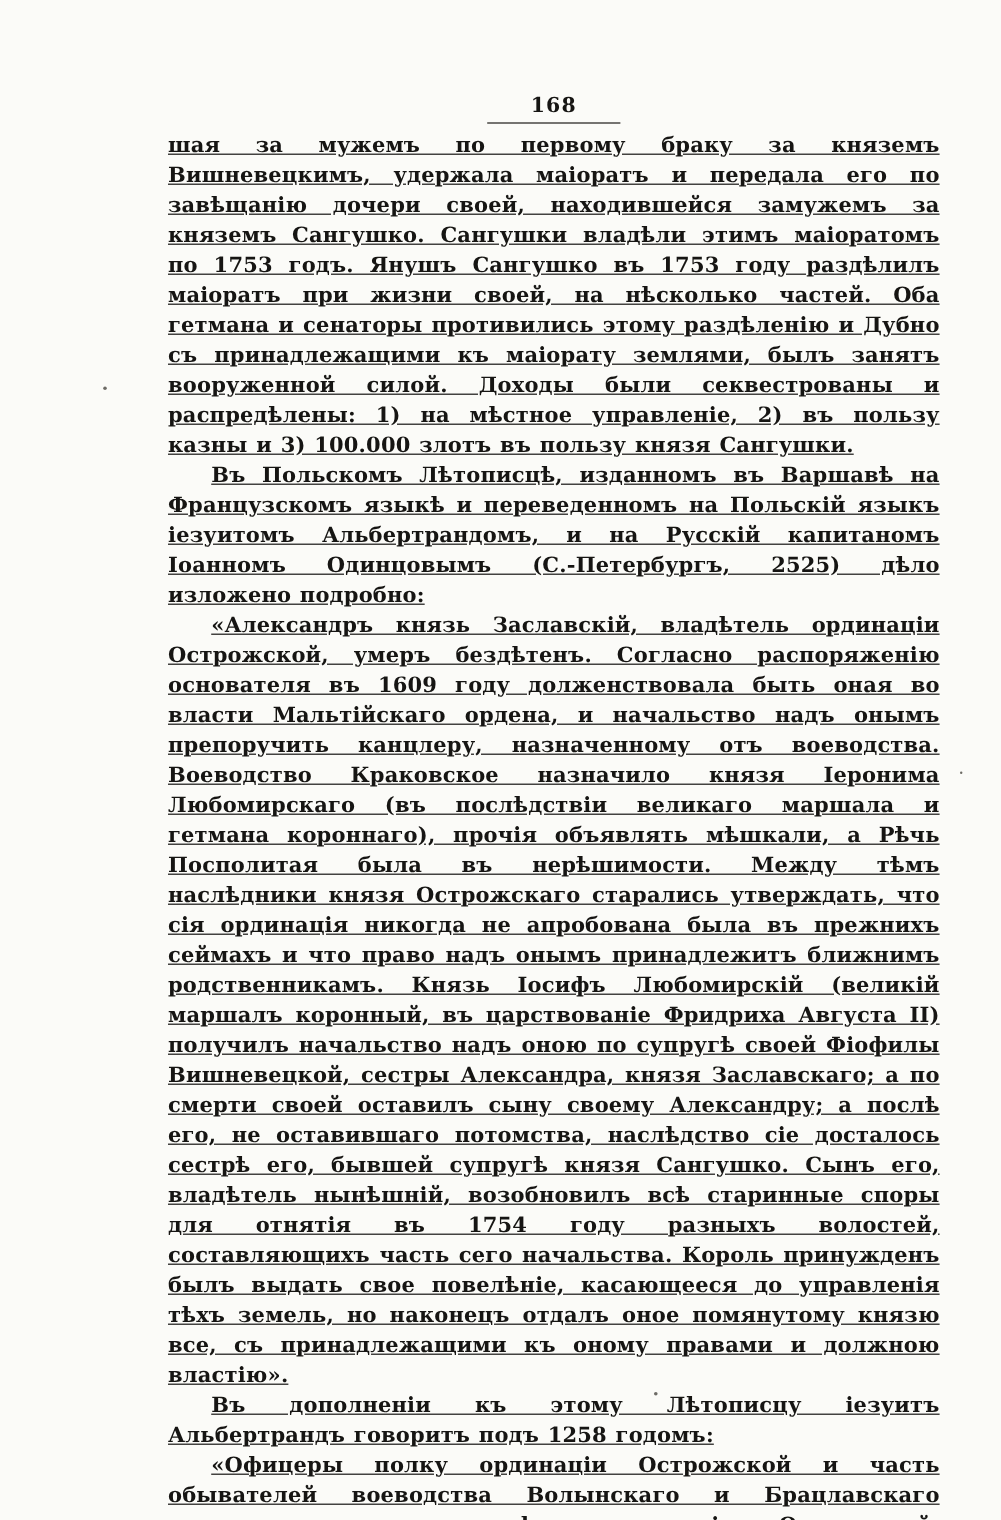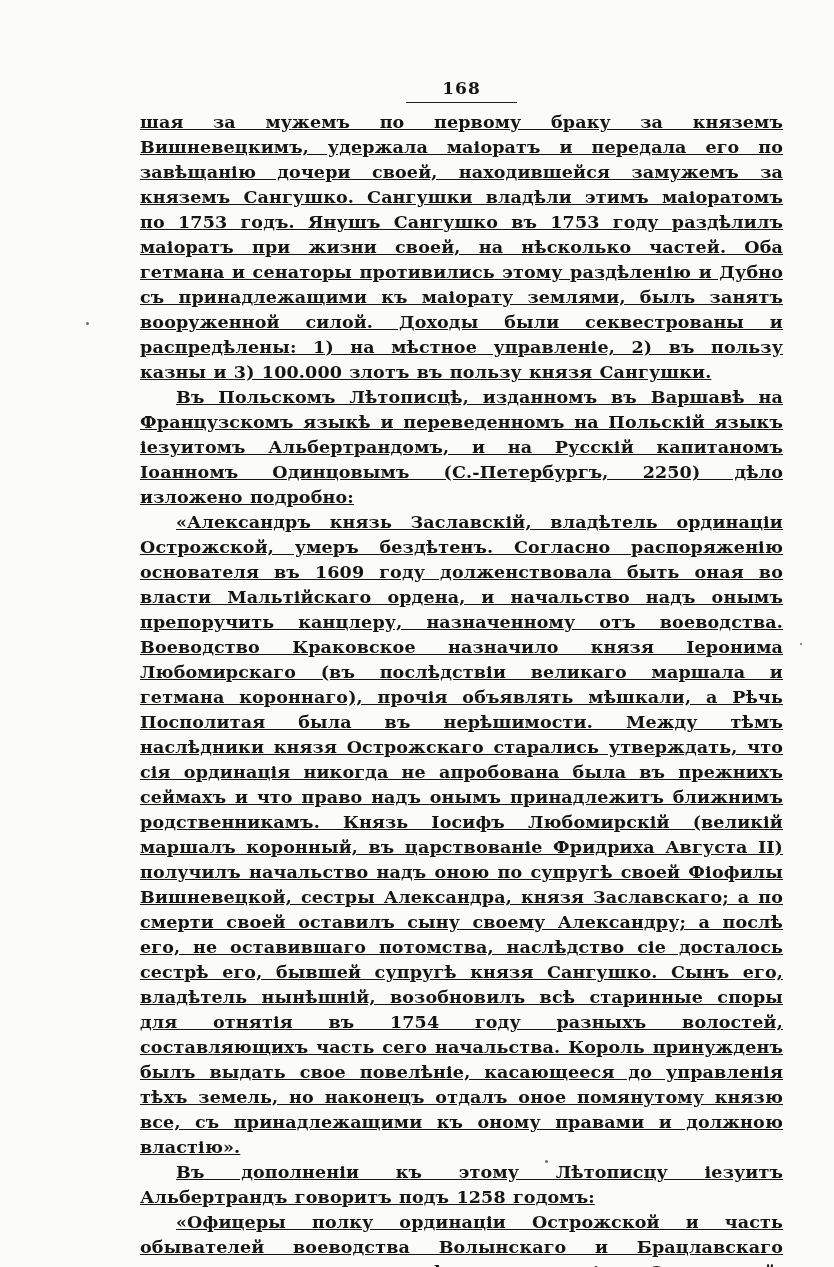--- a/index.html
+++ b/index.html
@@ -69,21 +69,21 @@
 <body>
 
 <div class="scan-page">
 
   <header class="page-head">
     <div class="page-number">168</div>
   </header>
 
   <main class="text-block">
     <p class="para no-indent">шая за мужемъ по первому браку за княземъ Вишневецкимъ, удержала маіоратъ и передала его по завѣщанію дочери своей, находившейся замужемъ за княземъ Сангушко. Сангушки владѣли этимъ маіоратомъ по 1753 годъ. Янушъ Сангушко въ 1753 году раздѣлилъ маіоратъ при жизни своей, на нѣсколько частей. Оба гетмана и сенаторы противились этому раздѣленію и Дубно съ принадлежащими къ маіорату землями, былъ занятъ вооруженной силой. Доходы были секвестрованы и распредѣлены: 1) на мѣстное управленіе, 2) въ пользу казны и 3) 100.000 злотъ въ пользу князя Сангушки.</p>
-    <p class="para">Въ Польскомъ Лѣтописцѣ, изданномъ въ Варшавѣ на Французскомъ языкѣ и переведенномъ на Польскій языкъ іезуитомъ Альбертрандомъ, и на Русскій капитаномъ Іоанномъ Одинцовымъ (С.-Петербургъ, 2250) дѣло изложено подробно:</p>
+    <p class="para">Въ Польскомъ Лѣтописцѣ, изданномъ въ Варшавѣ на Французскомъ языкѣ и переведенномъ на Польскій языкъ іезуитомъ Альбертрандомъ, и на Русскій капитаномъ Іоанномъ Одинцовымъ (С.-Петербургъ, 2525) дѣло изложено подробно:</p>
     <p class="para">«Александръ князь Заславскій, владѣтель ординаціи Острожской, умеръ бездѣтенъ. Согласно распоряженію основателя въ 1609 году долженствовала быть оная во власти Мальтійскаго ордена, и начальство надъ онымъ препоручить канцлеру, назначенному отъ воеводства. Воеводство Краковское назначило князя Іеронима Любомирскаго (въ послѣдствіи великаго маршала и гетмана короннаго), прочія объявлять мѣшкали, а Рѣчь Посполитая была въ нерѣшимости. Между тѣмъ наслѣдники князя Острожскаго старались утверждать, что сія ординація никогда не апробована была въ прежнихъ сеймахъ и что право надъ онымъ принадлежитъ ближнимъ родственникамъ. Князь Іосифъ Любомирскій (великій маршалъ коронный, въ царствованіе Фридриха Августа II) получилъ начальство надъ оною по супругѣ своей Фіофилы Вишневецкой, сестры Александра, князя Заславскаго; а по смерти своей оставилъ сыну своему Александру; а послѣ его, не оставившаго потомства, наслѣдство сіе досталось сестрѣ его, бывшей супругѣ князя Сангушко. Сынъ его, владѣтель нынѣшній, возобновилъ всѣ старинные споры для отнятія въ 1754 году разныхъ волостей, составляющихъ часть сего начальства. Король принужденъ былъ выдать свое повелѣніе, касающееся до управленія тѣхъ земель, но наконецъ отдалъ оное помянутому князю все, съ принадлежащими къ оному правами и должною властію».</p>
     <p class="para">Въ дополненіи къ этому Лѣтописцу іезуитъ Альбертрандъ говоритъ подъ 1258 годомъ:</p>
     <p class="para">«Офицеры полку ординаціи Острожской и часть обывателей воеводства Волынскаго и Брацлавскаго спорили противъ раздѣлу ординаціи Острожской, учиненному княземъ Сангушкомъ, гофмаршаломъ Литовскимъ. Возраженіе противу ихъ спора отъ онаго князя. Городъ Дубно, по приказанію гетмановъ короннаго и Литовскаго осажденъ войскомъ Рѣчи Посполитой.</p>
   </main>
 
   <span class="speck s1"></span>
   <span class="speck s2"></span>
   <span class="speck s3"></span>
 
 </div>

